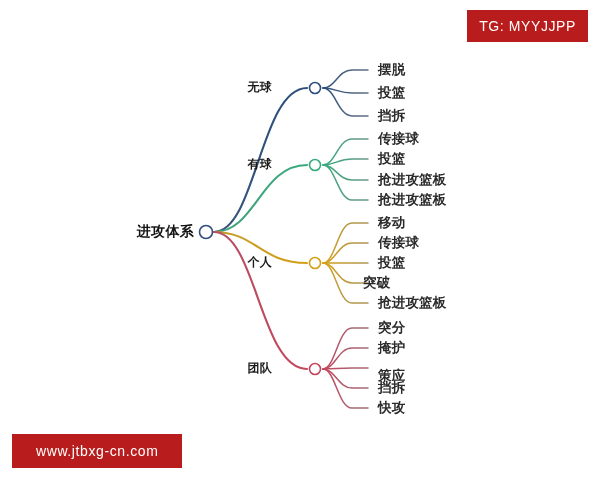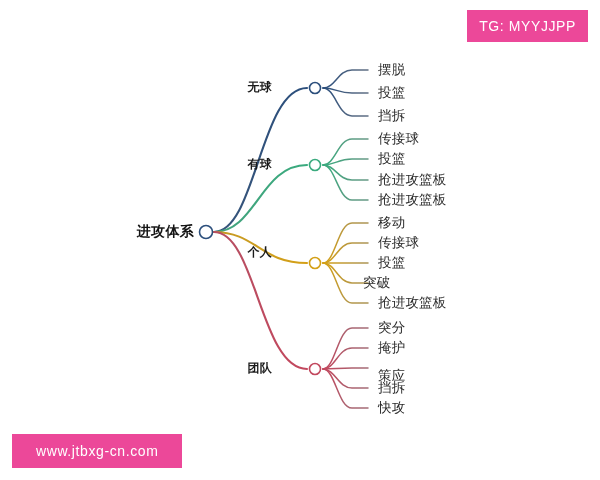--- a/index.html
+++ b/index.html
@@ -39,26 +39,26 @@
   .root-label {
     font-size: 14px;
     font-weight: 600;
     color: #141414;
   }
   .leaf-label {
     position: absolute;
     font-size: 13.5px;
     color: #2b2b2b;
     white-space: nowrap;
-    font-weight: 400;
+    font-weight: 700;
     letter-spacing: 0.2px;
   }
   .watermark {
     position: absolute;
-    background: #ec4899;
+    background: #b91c1c;
     color: #ffffff;
     font-size: 14px;
     letter-spacing: 0.6px;
     display: flex;
     align-items: center;
     justify-content: center;
     font-family: "Liberation Sans", "DejaVu Sans", sans-serif;
   }
   #wm-top {
     right: 12px;
@@ -199,21 +199,21 @@
       <div class="leaf-label" style="left: 378px; top: 130px;">传接球</div>
       <div class="leaf-label" style="left: 378px; top: 150px;">投篮</div>
       <div class="leaf-label" style="left: 378px; top: 171px;">抢进攻篮板</div>
       <div class="leaf-label" style="left: 378px; top: 191px;">抢进攻篮板</div>
       <div class="node-label" style="left: 272px; top: 156px; transform: translateX(-100%);">有球</div>
       <div class="leaf-label" style="left: 378px; top: 214px;">移动</div>
       <div class="leaf-label" style="left: 378px; top: 234px;">传接球</div>
       <div class="leaf-label" style="left: 378px; top: 254px;">投篮</div>
       <div class="leaf-label" style="left: 363px; top: 274px;">突破</div>
       <div class="leaf-label" style="left: 378px; top: 294px;">抢进攻篮板</div>
-      <div class="node-label" style="left: 272px; top: 244px; transform: translateX(-100%);">个人</div>
+      <div class="node-label" style="left: 272px; top: 254px; transform: translateX(-100%);">个人</div>
       <div class="leaf-label" style="left: 378px; top: 319px; text-align: right;">突分</div>
       <div class="leaf-label" style="left: 378px; top: 339px;">掩护</div>
       <div class="leaf-label" style="left: 378px; top: 359px; margin-top: 8px;">策应</div>
       <div class="leaf-label" style="left: 378px; top: 379px;">挡拆</div>
       <div class="leaf-label" style="left: 378px; top: 399px;">快攻</div>
       <div class="node-label" style="left: 272px; top: 360px; transform: translateX(-100%);">团队</div>
       <div class="node-label root-label" style="left: 194px; top: 223px; transform: translateX(-100%);">进攻体系</div>
     </div>
 </div>
 

